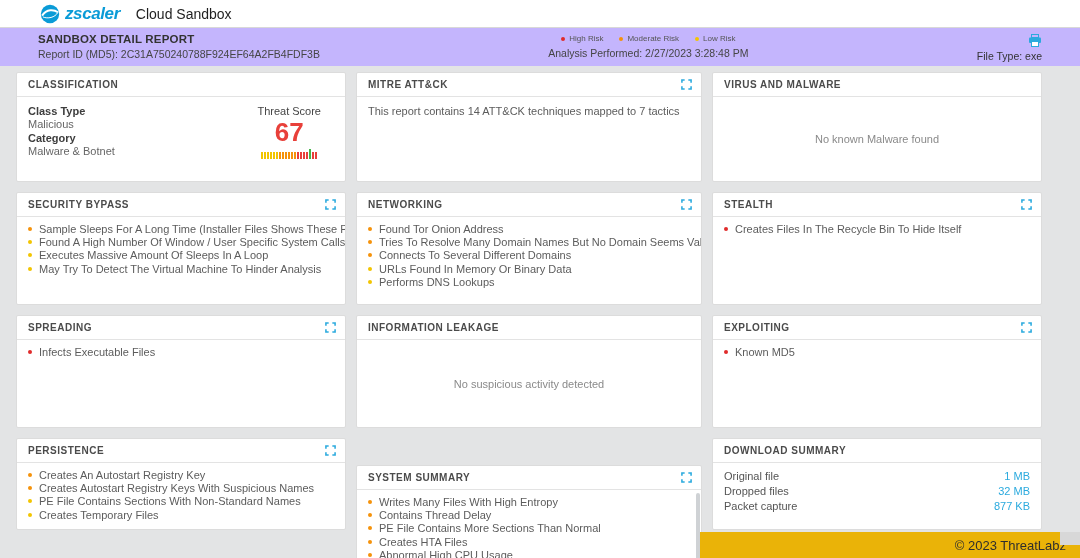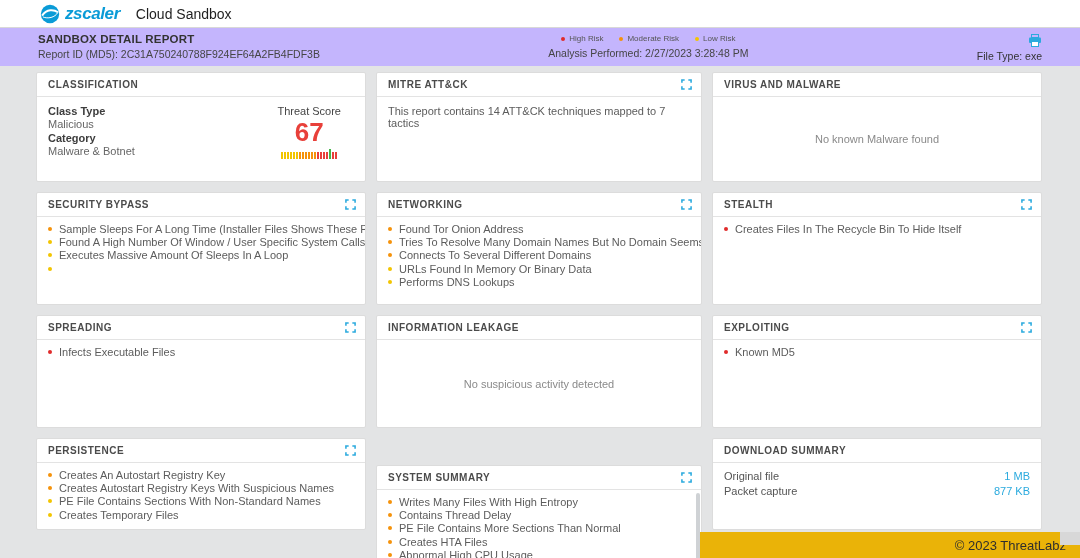--- a/index.html
+++ b/index.html
@@ -19,21 +19,21 @@
   .sh-center { display:flex; flex-direction:column; align-items:center; }
   .legend { display:flex; gap:16px; margin-top:1px; }
   .legend-item { display:flex; align-items:center; gap:4px; }
   .legend-label { font-size:8px; color:#555; }
   .sh-analysis { font-size:10.5px; color:#454545; margin-top:4px; }
   .sh-right { display:flex; flex-direction:column; align-items:flex-end; }
   .print-btn { cursor:pointer; line-height:0; margin-top:1px; }
   .sh-filetype { font-size:10.5px; color:#333; margin-top:3px; }
 
   
-  .content { padding:6px 38px 0 36px; height:492px; }
+  .content { padding:6px 38px 0 16px; height:492px; }
   .grid { display:grid; grid-template-columns:330px 1fr 330px; grid-template-rows:110px 113px 113px 1fr; gap:10px; align-items:stretch; }
 
   .card { background:#fff; border:1px solid #dcdcdc; border-radius:2px; overflow:hidden; position:relative; }
   .card.h92 { height:92px; align-self:start; width:100%; }
   .card.h116 { height:116px; align-self:start; width:100%;margin-top:27px; }
   .card-h { height:24px; display:flex; align-items:center; justify-content:space-between; padding:0 9px 0 11px; border-bottom:1px solid #e3e3e3; }
   .card-title { font-size:10px; font-weight:bold; color:#4b4b4b; letter-spacing:0.5px; }
   .expand { cursor:pointer; line-height:0; }
   .card-b { padding:5px 11px 0 11px; font-size:11px; color:#5c5c5c; }
 
@@ -212,20 +212,21 @@
             <span class="item-text">Found A High Number Of Window / User Specific System Calls</span>
           </div>
 
           <div class="item">
             <span class="bullet risk-low"></span>
             <span class="item-text">Executes Massive Amount Of Sleeps In A Loop</span>
           </div>
 
           <div class="item">
             <span class="bullet risk-low"></span>
+            <span class="item-text">May Try To Detect The Virtual Machine To Hinder Analysis</span>
           </div>
         </div>
     </section>
 
     <section class="card">
       <header class="card-h">
         <span class="card-title">NETWORKING</span>
         <span class="expand">
           <svg width="11" height="11" viewBox="0 0 12 12">
               <path d="M1 4V1h3M8 1h3v3M11 8v3H8M4 11H1V8" stroke="#2baade" fill="none" stroke-width="1.7"></path>
@@ -408,20 +409,24 @@
       <header class="card-h">
         <span class="card-title">DOWNLOAD SUMMARY</span>
       </header>
       <div class="card-b">
 
           <div class="dl-row">
             <span class="dl-label">Original file</span>
             <span class="dl-value">1 MB</span>
           </div>
 
+          <div class="dl-row">
+            <span class="dl-label">Dropped files</span>
+            <span class="dl-value">32 MB</span>
+          </div>
 
           <div class="dl-row">
             <span class="dl-label">Packet capture</span>
             <span class="dl-value">877 KB</span>
           </div>
         </div>
     </section>
 
   </div>
 </div>

